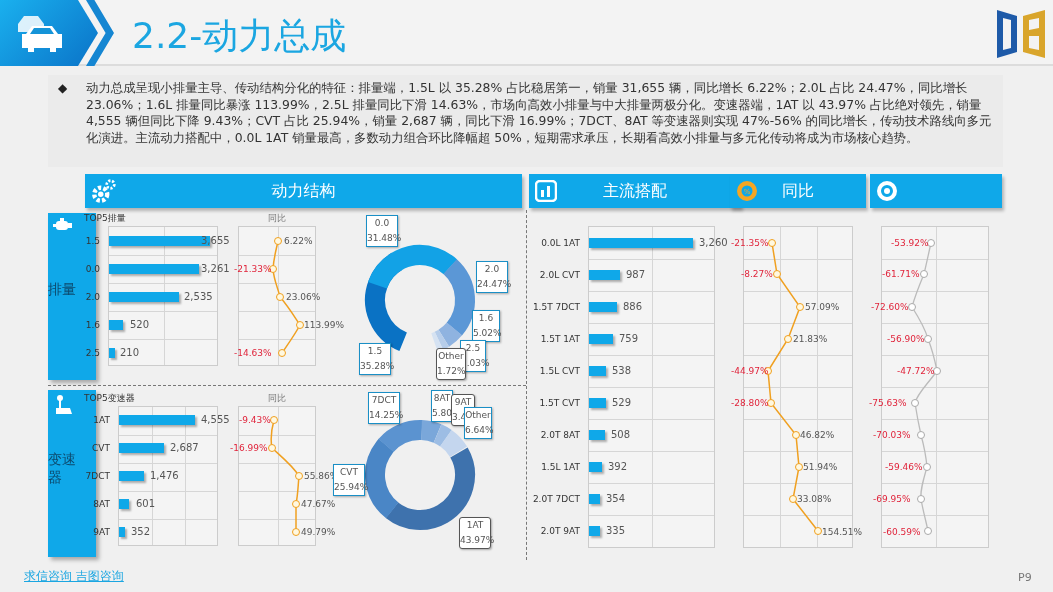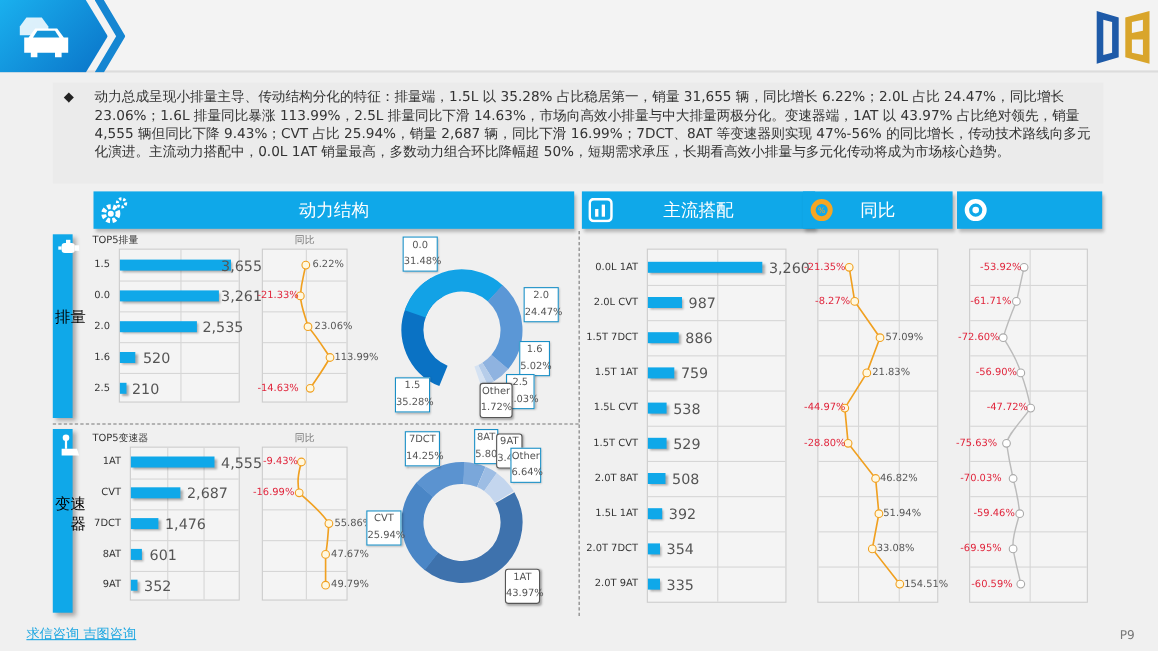--- a/index.html
+++ b/index.html
@@ -9,49 +9,50 @@
 .hdr-chev{position:absolute;left:86px;top:0;width:28px;height:66px;background:#1586d2;clip-path:polygon(0 0,30% 0,100% 50%,30% 100%,0 100%,70% 50%)}
 .hdr-title{position:absolute;left:132px;top:12px;font-size:36px;color:#1ba6e1;font-family:"DejaVu Sans",sans-serif}
 .car{position:absolute;left:14px;top:14px;color:#fff}
 .logo{position:absolute;left:995px;top:6px}
 .summary{position:absolute;left:48px;top:75px;width:955px;height:92px;background:#ebebeb}
 .summary .dot{position:absolute;left:10px;top:6px;font-size:12px;color:#222}
 .summary p{position:absolute;left:38px;top:5px;width:912px;font-size:12.4px;line-height:16.5px;color:#333}
 .secbar{position:absolute;height:34px;background:#0fa8e9;box-shadow:2px 3px 3px rgba(0,0,0,.25);color:#fff;font-size:16px}
 .secbar .lbl{position:absolute;top:7px;width:100%;text-align:center}
 .secbar .ic{position:absolute;left:6px;top:6px;width:22px;height:22px}
-.side{position:absolute;width:18px;background:#0fa8e9;box-shadow:3px 3px 4px rgba(0,0,0,.3);color:#000000;font-size:14px;text-align:right}
+.side{position:absolute;width:48px;background:#0fa8e9;box-shadow:3px 3px 4px rgba(0,0,0,.3);color:#0c4a6e;font-size:14px;text-align:left}
 .side .vt{position:absolute;left:0;width:30px;line-height:18px}
 .small{position:absolute;font-size:9px;color:#333}
 .grid{position:absolute;border:1px solid #ccc;background:rgba(255,255,255,.3)}
 .row{position:absolute;left:0;width:100%;border-top:1px solid #d6d6d6}
 .vline{position:absolute;top:0;height:100%;border-left:1px solid #d6d6d6}
 .cat{position:absolute;font-size:9px;color:#333;text-align:right}
 .bar{position:absolute;height:10px;background:#0fa8e9;box-shadow:2px 2px 2px rgba(0,0,0,.3)}
-.val{position:absolute;font-size:13px;color:#555}
+.val{position:absolute;font-size:10px;color:#555}
 .pct{position:absolute;font-size:9px}
 .neg{color:#e0243b}.pos{color:#555}
 .dashv{position:absolute;border-left:1px dashed #777}
 .dashh{position:absolute;border-top:1px dashed #777}
 .dl{position:absolute;background:#fff;border:1px solid #1a8fc6;font-size:9px;color:#555;text-align:center;line-height:15px;box-shadow:1px 1px 2px rgba(0,0,0,.3)}
 .foot{position:absolute;left:24px;top:568px;font-size:12px;color:#1ba6e1;text-decoration:underline}
 .page{position:absolute;left:1018px;top:571px;font-size:11px;color:#777}
 svg text{font-family:"DejaVu Sans",sans-serif}
 </style>
 </head>
 <body>
 
 <div class="hdr">
   <div class="hdr-blue"></div>
   <div class="hdr-chev"></div>
   <svg class="car" width="56" height="40" viewBox="0 0 56 40">
     <path d="M4 10 L10 2 H24 L30 10 V18 H4Z" fill="#fff" opacity=".85"></path>
     <path d="M12 20 L18 12 H38 L44 20 H48 V34 H42 V38 H36 V34 H20 V38 H14 V34 H8 V20Z" fill="#fff"></path>
     <path d="M20 14 H36 L40 20 H16Z" fill="#1594d8"></path>
   </svg>
+  <div class="hdr-title">2.2-动力总成</div>
   <svg class="logo" width="52" height="54" viewBox="0 0 52 54">
     <path d="M2 4 L22 10 V46 L2 52Z M8 12 V44 L16 42 V14Z" fill="#1e5aa8" fill-rule="evenodd"></path>
     <path d="M28 10 L50 4 V52 L28 46Z M34 14 V24 L44 22 V12Z M34 30 V42 L44 44 V30Z" fill="#d9a52b" fill-rule="evenodd"></path>
   </svg>
 </div>
 
 <div class="summary">
   <span class="dot">◆</span>
   <p>动力总成呈现小排量主导、传动结构分化的特征：排量端，1.5L 以 35.28% 占比稳居第一，销量 31,655 辆，同比增长 6.22%；2.0L 占比 24.47%，同比增长 23.06%；1.6L 排量同比暴涨 113.99%，2.5L 排量同比下滑 14.63%，市场向高效小排量与中大排量两极分化。变速器端，1AT 以 43.97% 占比绝对领先，销量 4,555 辆但同比下降 9.43%；CVT 占比 25.94%，销量 2,687 辆，同比下滑 16.99%；7DCT、8AT 等变速器则实现 47%-56% 的同比增长，传动技术路线向多元化演进。主流动力搭配中，0.0L 1AT 销量最高，多数动力组合环比降幅超 50%，短期需求承压，长期看高效小排量与多元化传动将成为市场核心趋势。</p>
 </div>

